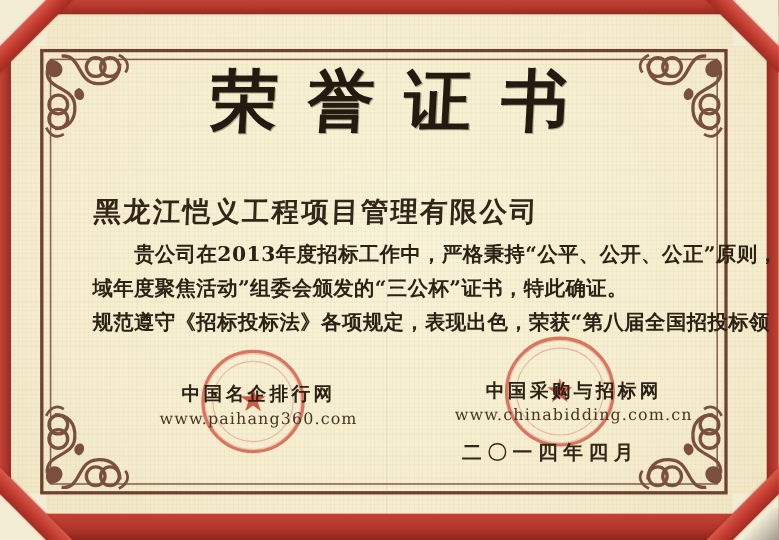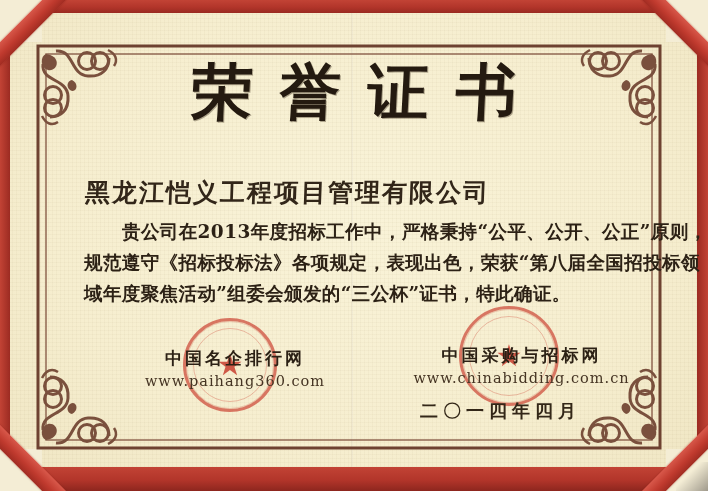--- a/index.html
+++ b/index.html
@@ -133,22 +133,22 @@
     <use href="#orn" transform="translate(38,448) scale(1,-1)"></use>
     <use href="#orn" transform="translate(660,448) scale(-1,-1)"></use>
   </svg>
 
   <h1 class="title">荣誉证书</h1>
 
   <div class="recipient">黑龙江恺义工程项目管理有限公司</div>
 
   <div class="body-text">
     <div class="body-line indent">贵公司在2013年度招标工作中，严格秉持“公平、公开、公正”原则，</div>
+    <div class="body-line">域年度聚焦活动”组委会颁发的“三公杯”证书，特此确证。</div>
     <div class="body-line">规范遵守《招标投标法》各项规定，表现出色，荣获“第八届全国招投标领</div>
-    <div class="body-line">域年度聚焦活动”组委会颁发的“三公杯”证书，特此确证。</div>
   </div>
 
   <div class="seal seal-left">
     <span class="star">★</span>
   </div>
   <div class="seal seal-right">
     <span class="star">★</span>
   </div>
 
   <div class="issuer issuer-left">

